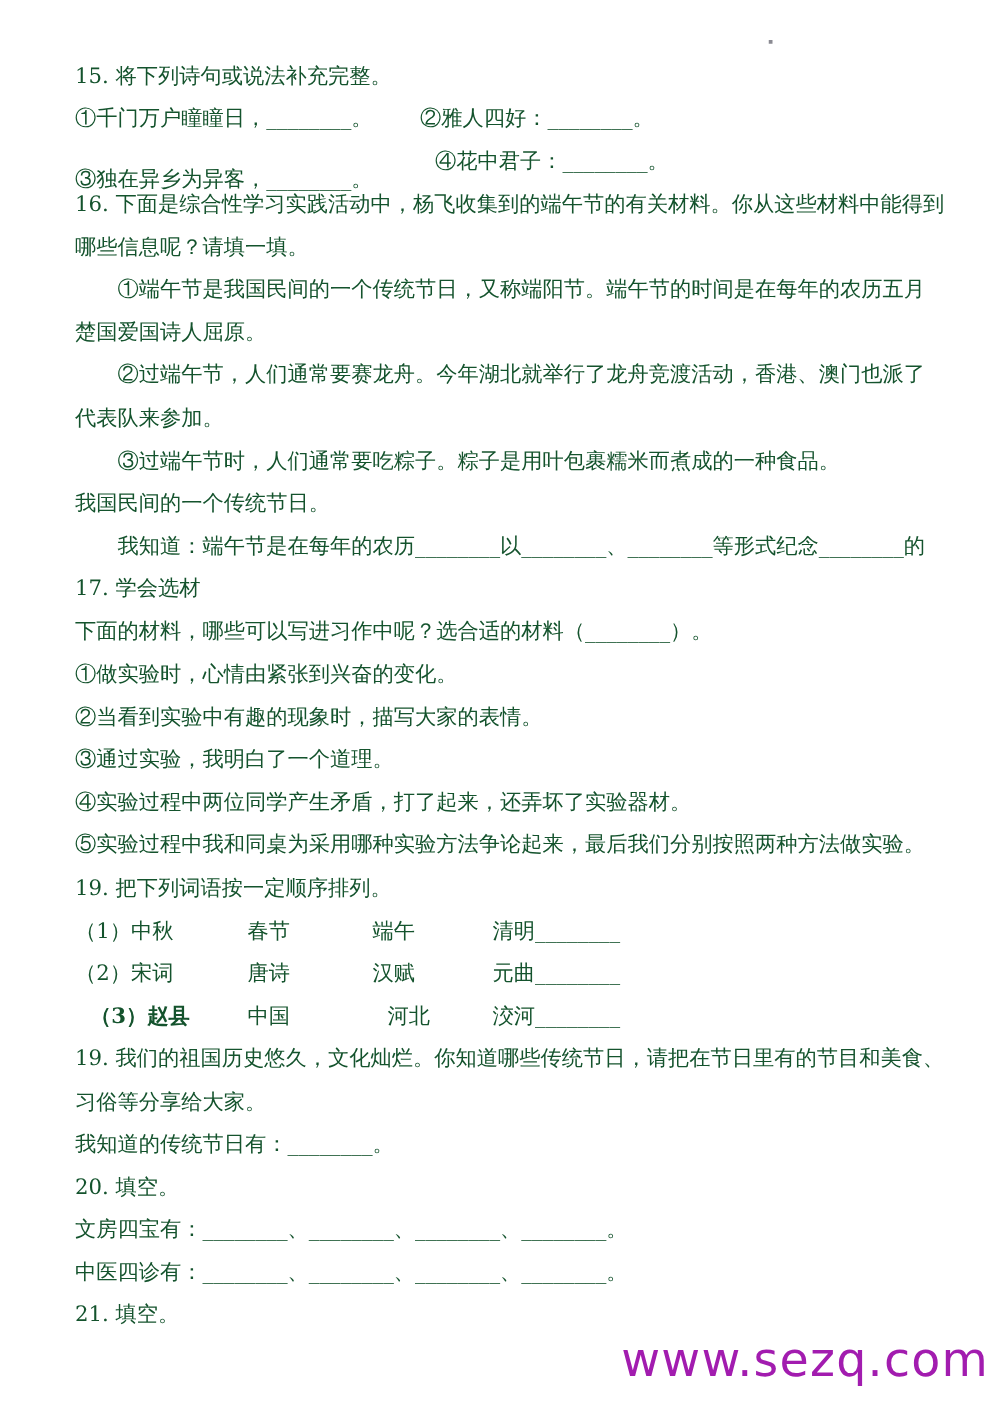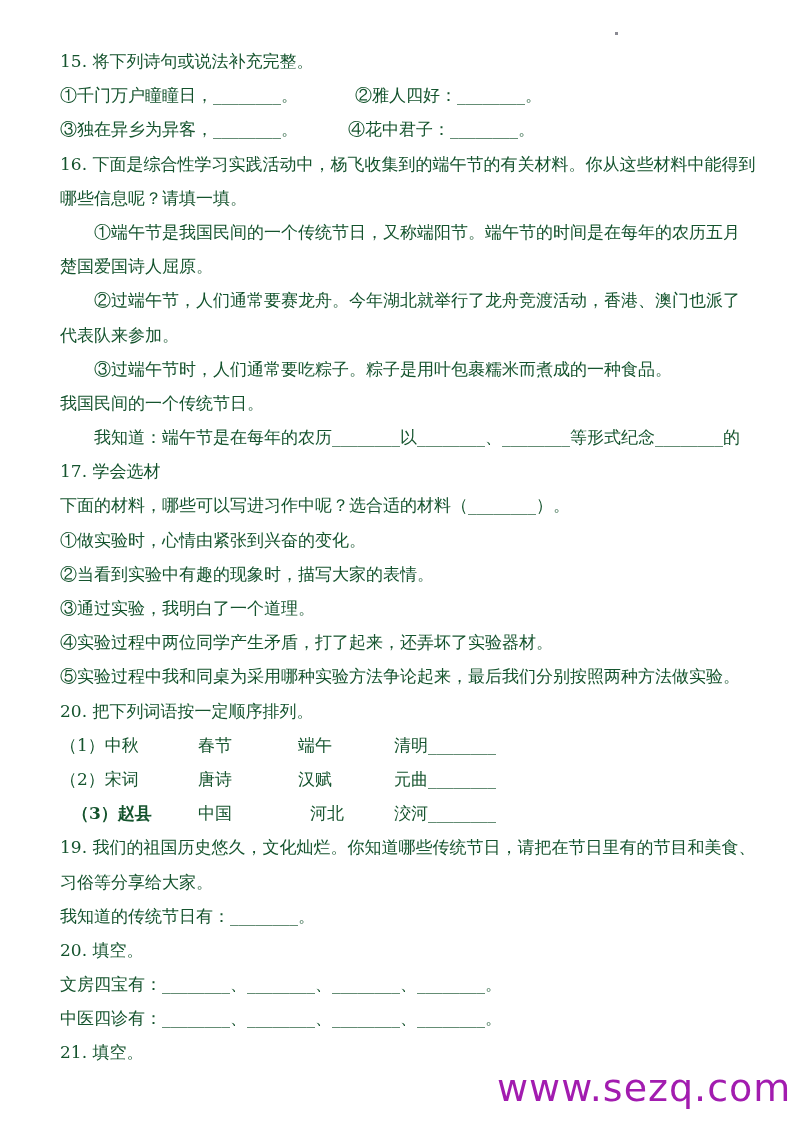--- a/index.html
+++ b/index.html
@@ -60,43 +60,43 @@
 </style>
 </head>
 <body>
 
 <div class="page">
   <div class="speck"></div>
   <div class="lines">
       <div class="line">15. 将下列诗句或说法补充完整。</div>
       <div class="line">
         <span class="seg" style="left: 0px;">①千门万户瞳瞳日，________。</span>
-        <span class="seg" style="left: 295px;">②雅人四好：________。</span>
+        <span class="seg" style="left: 276px;">②雅人四好：________。</span>
       </div>
       <div class="line">
-        <span class="seg" style="left: 0px;">③独在异乡为异客，________。</span>
+        <span class="seg" style="left: 0px; margin-top: 15px;">③独在异乡为异客，________。</span>
         <span class="seg" style="left: 288px;">④花中君子：________。</span>
       </div>
       <div class="line">16. 下面是综合性学习实践活动中，杨飞收集到的端午节的有关材料。你从这些材料中能得到</div>
       <div class="line">哪些信息呢？请填一填。</div>
       <div class="line indent">①端午节是我国民间的一个传统节日，又称端阳节。端午节的时间是在每年的农历五月</div>
       <div class="line">楚国爱国诗人屈原。</div>
       <div class="line indent">②过端午节，人们通常要赛龙舟。今年湖北就举行了龙舟竞渡活动，香港、澳门也派了</div>
       <div class="line">代表队来参加。</div>
       <div class="line indent">③过端午节时，人们通常要吃粽子。粽子是用叶包裹糯米而煮成的一种食品。</div>
       <div class="line">我国民间的一个传统节日。</div>
       <div class="line indent">我知道：端午节是在每年的农历________以________、________等形式纪念________的</div>
       <div class="line">17. 学会选材</div>
       <div class="line">下面的材料，哪些可以写进习作中呢？选合适的材料（________）。</div>
       <div class="line">①做实验时，心情由紧张到兴奋的变化。</div>
       <div class="line">②当看到实验中有趣的现象时，描写大家的表情。</div>
       <div class="line">③通过实验，我明白了一个道理。</div>
       <div class="line">④实验过程中两位同学产生矛盾，打了起来，还弄坏了实验器材。</div>
       <div class="line">⑤实验过程中我和同桌为采用哪种实验方法争论起来，最后我们分别按照两种方法做实验。</div>
-      <div class="line">20. 把下列词语按一定顺序排列。</div>
+      <div class="line">19. 把下列词语按一定顺序排列。</div>
       <div class="line">
         <span class="seg" style="left: 0px;">（1）中秋</span>
         <span class="seg" style="left: 138px;">春节</span>
         <span class="seg" style="left: 238px;">端午</span>
         <span class="seg" style="left: 334px;">清明________</span>
       </div>
       <div class="line">
         <span class="seg" style="left: 0px;">（2）宋词</span>
         <span class="seg" style="left: 138px; text-align: center;">唐诗</span>
         <span class="seg" style="left: 238px;">汉赋</span>

